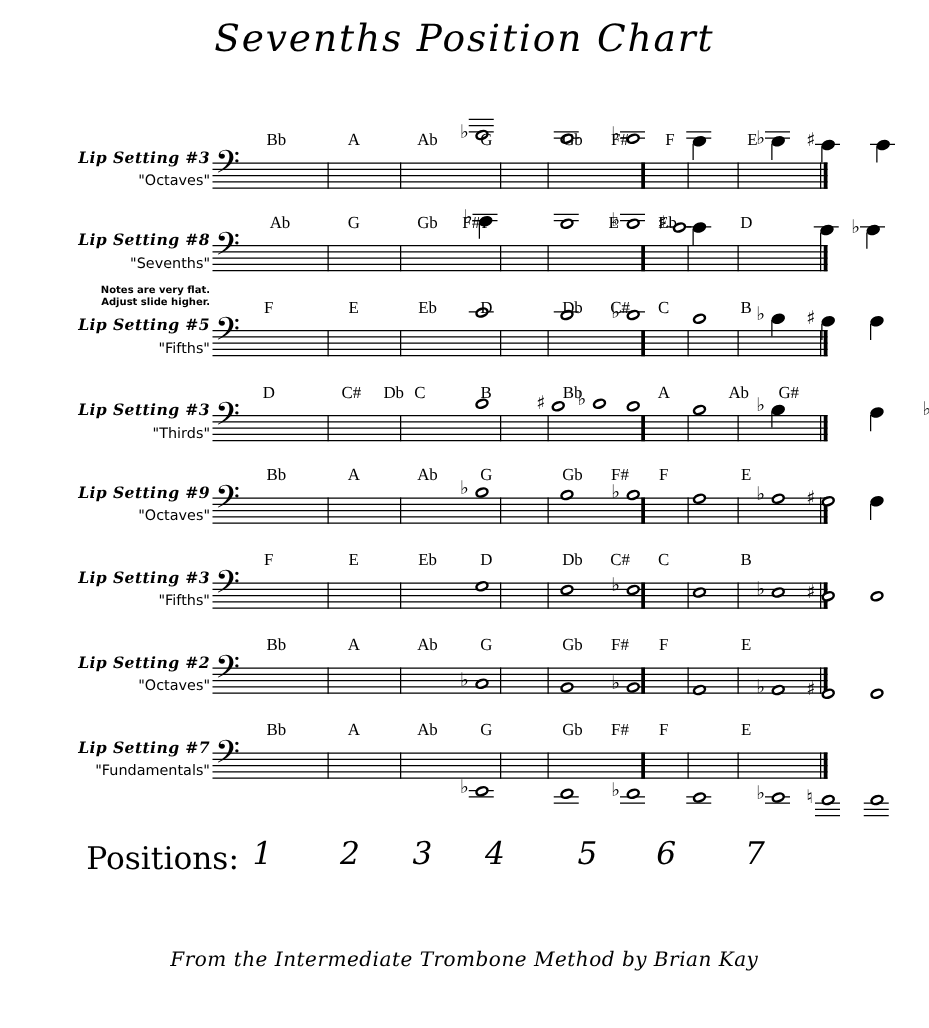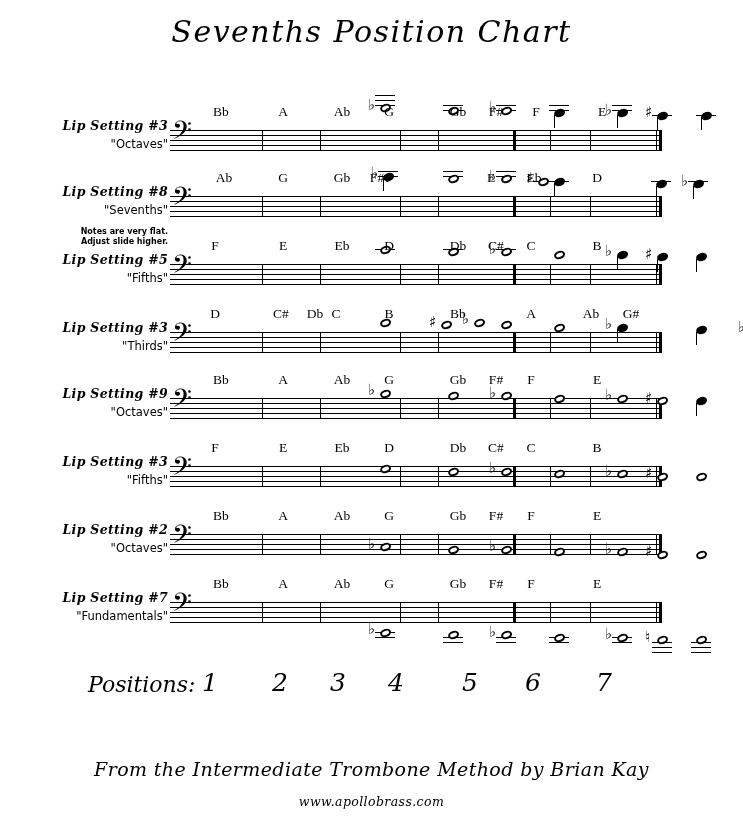--- a/index.html
+++ b/index.html
@@ -139,44 +139,43 @@
     white-space: nowrap;
     transform: translateX(-50%);
   }
   
   #positions-row {
     position: absolute;
     top: 668px; left: 0; width: 743px; height: 40px;
   }
   #positions-label {
     position: absolute;
-    left: 88px; top: 4px;
+    left: 69px; top: 4px;
     font-family: "DejaVu Serif", serif;
-    font-style: italic;
-    font-size: 22px;
+    font-size: 25px;
     white-space: nowrap;
   }
   .pos-num {
     position: absolute;
     top: 0px;
     font-family: "DejaVu Serif", serif;
     font-style: italic;
     font-size: 25px;
     transform: translateX(-50%);
   }
   
   #footer {
     position: absolute;
     left: 0; top: 758px; width: 743px;
     text-align: center;
   }
   #footer .fline1 {
     font-family: "DejaVu Serif", serif;
     font-style: italic;
-    font-size: 19px;
+    font-size: 16px;
     letter-spacing: .4px;
   }
   #footer .fline2 {
     font-family: "DejaVu Serif", serif;
     font-style: italic;
     font-size: 12.5px;
     margin-top: 14px;
     letter-spacing: .4px;
   }
 </style>
@@ -709,14 +708,13 @@
     <div class="pos-num" style="left: 280px;">2</div>
     <div class="pos-num" style="left: 338px;">3</div>
     <div class="pos-num" style="left: 396px;">4</div>
     <div class="pos-num" style="left: 470px;">5</div>
     <div class="pos-num" style="left: 533px;">6</div>
     <div class="pos-num" style="left: 604px;">7</div>
   </div>
 
 <div id="footer">
   <div class="fline1">From the Intermediate Trombone Method by Brian Kay</div>
-  <div class="fline2">www.apollobrass.com</div>
 </div>
 
 </body></html>

